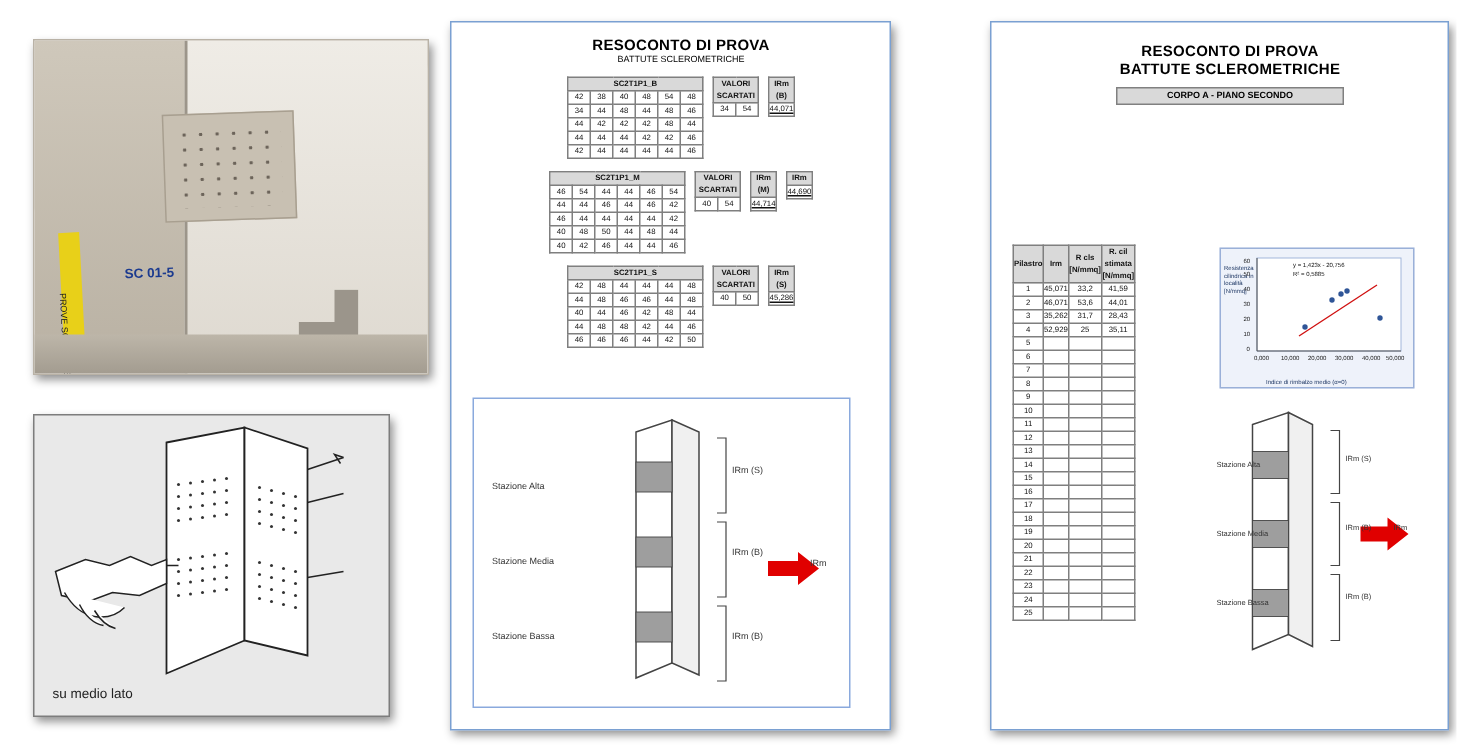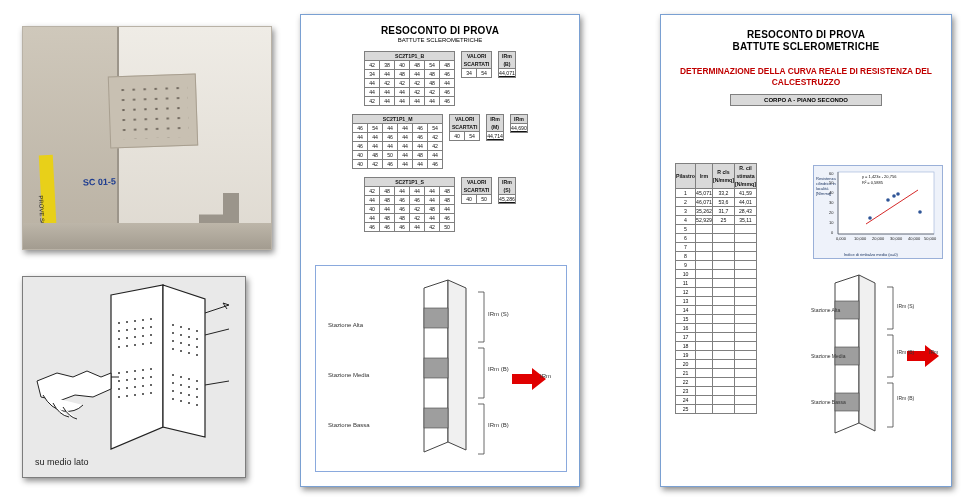--- a/index.html
+++ b/index.html
@@ -6,21 +6,21 @@
   body{
     width:971px;height:499px;
     background:#ffffff;
     font-family:"Liberation Sans", sans-serif;
     overflow:hidden;
     position:relative;
   }
   .stage{position:relative;width:971px;height:499px;}
 
   
-  .panel{position:absolute;background:#fff;}
+  .panel{position:absolute;background:#fff;padding-left:14px;}
   .shadow{box-shadow:2px 3px 6px rgba(0,0,0,.45);}
 
   
   #photo-wall{left:22px;top:26px;width:248px;height:222px;
     background:linear-gradient(160deg,#d9d2c6 0%,#cfc7ba 35%,#e9e5dc 36%,#efece5 100%);
     border:1px solid #b9b2a6;overflow:hidden;}
   #photo-wall .wallL{position:absolute;left:0;top:0;width:38%;height:100%;
     background:linear-gradient(180deg,#cfc8bb,#b9b1a3);}
   #photo-wall .wallR{position:absolute;left:38%;top:0;width:62%;height:100%;
     background:linear-gradient(180deg,#efece6,#ded9d0);}
@@ -460,21 +460,20 @@
       <div class="lbl" style="left:172px;top:100px;">IRm (B)</div>
       <div class="lbl" style="left:172px;top:156px;">IRm (B)</div>
       <div class="lbl" style="left:224px;top:107px;">IRm</div>
     </div>
   </div>
 
   <div class="panel shadow" id="sheet-b">
     <div class="sheet-title" style="margin-top:14px;">RESOCONTO DI PROVA</div>
     <div class="sheet-title" style="margin-top:1px;">BATTUTE SCLEROMETRICHE</div>
 
-    <div class="redtitle">DETERMINAZIONE DELLA CURVA REALE DI RESISTENZA DEL CALCESTRUZZO</div>
     <div class="graybar">CORPO A - PIANO SECONDO</div>
 
     <div style="position:absolute;left:14px;top:148px;">
       <table class="grid btable">
         <tbody>
             <tr>
           <th>Pilastro</th>
           <th>Irm</th>
           <th>R cls [N/mmq]</th>
           <th>R. cil stimata [N/mmq]</th>

